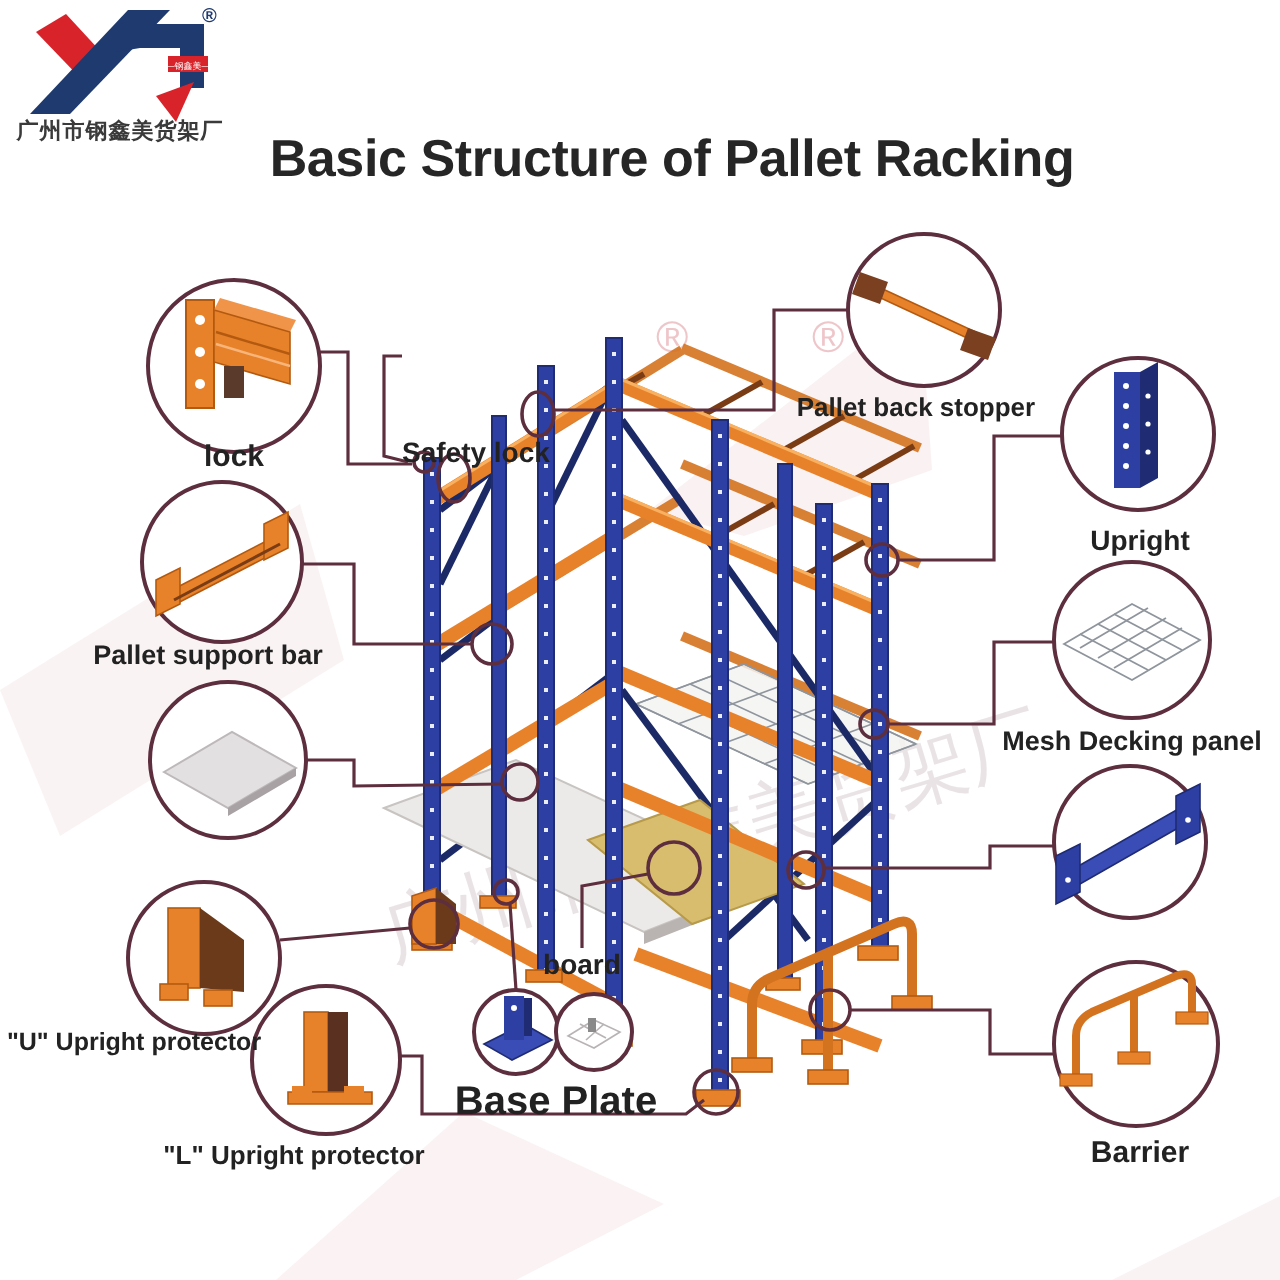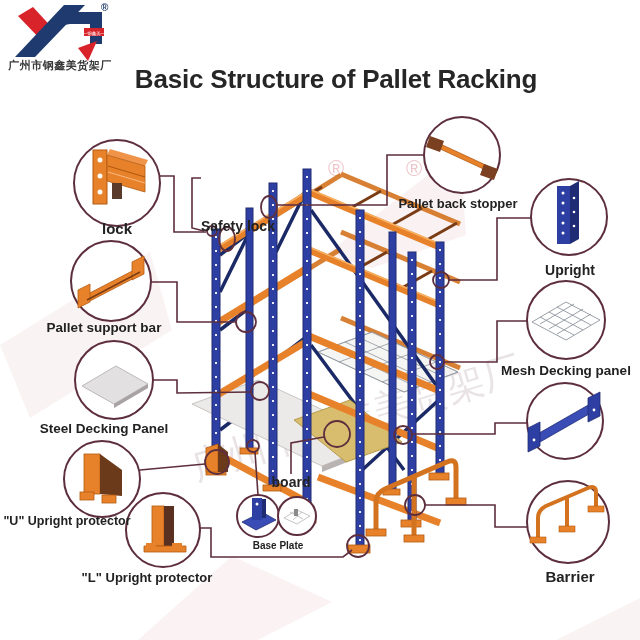--- a/index.html
+++ b/index.html
@@ -314,19 +314,18 @@
 
   <div id="title">Basic Structure of Pallet Racking</div>
   <div id="company">广州市钢鑫美货架厂</div>
 
   <div class="lbl" style="left:77px;top:221px;width:80px;font-size:15px;">lock</div>
   <div class="lbl" style="left:201px;top:171px;font-size:14px;text-align:left;margin-top:48px;">Safety lock</div>
   <div class="lbl" style="left:388px;top:197px;width:140px;font-size:13px;">Pallet back stopper</div>
   <div class="lbl" style="left:530px;top:263px;width:80px;font-size:14px;">Upright</div>
   <div class="lbl" style="left:496px;top:364px;width:140px;font-size:13.5px;">Mesh Decking panel</div>
   <div class="lbl" style="left:34px;top:321px;width:140px;font-size:13.5px;">Pallet support bar</div>
-  <div class="lbl" style="left:34px;top:422px;width:140px;font-size:13.5px;">Steel Decking Panel</div>
   <div class="lbl" style="left:0px;top:515px;width:134px;font-size:12.5px;">"U"  Upright protector</div>
   <div class="lbl" style="left:251px;top:475px;width:80px;font-size:14px;">board</div>
-  <div class="lbl" style="left:218px;top:540px;width:120px;font-size:10px;">Base Plate</div>
+  <div class="lbl" style="left:218px;top:540px;width:120px;font-size:20px;">Base Plate</div>
   <div class="lbl" style="left:77px;top:571px;width:140px;font-size:13px;">"L"  Upright protector</div>
   <div class="lbl" style="left:510px;top:569px;width:120px;font-size:15px;">Barrier</div>
 </div>
 
 </body></html>

